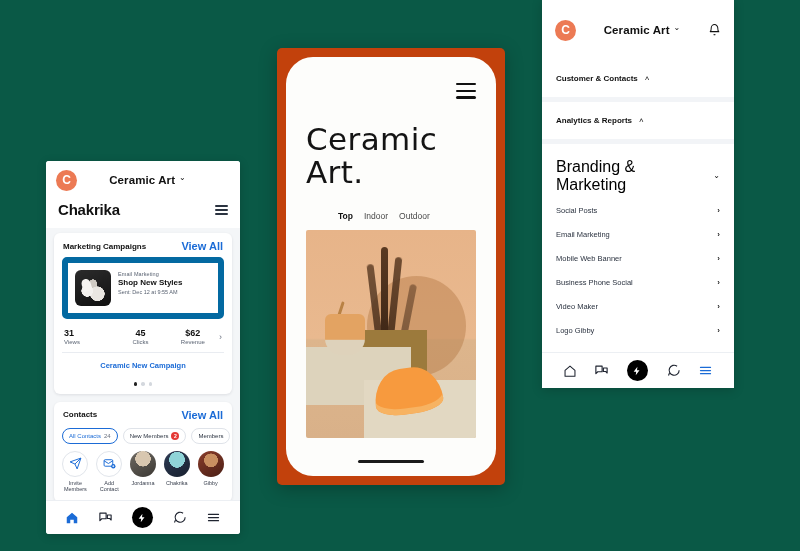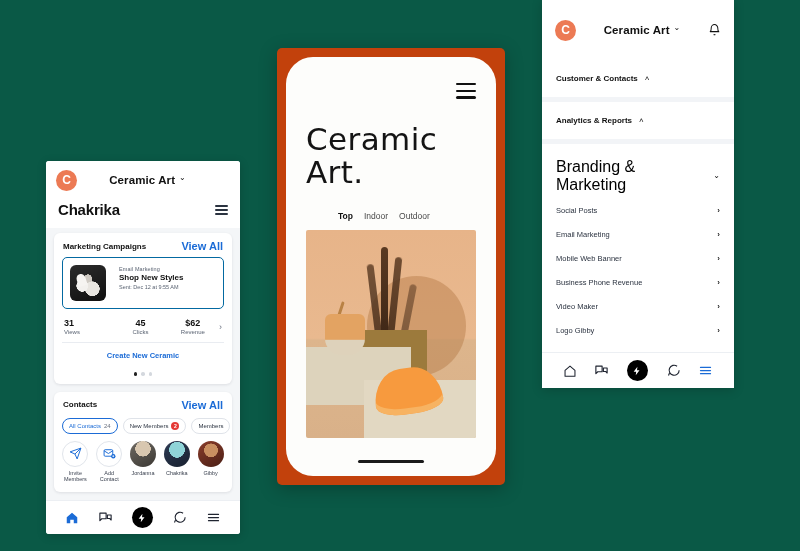--- a/index.html
+++ b/index.html
@@ -58,22 +58,22 @@
     box-shadow: 0 1px 3px rgba(16,24,40,.10);
   }
   .panel-head {
     display: flex; align-items: center; justify-content: space-between;
     padding: 7px 9px 5px 9px;
   }
   .panel-title { font-size: 8px; font-weight: 700; color: #111; }
   .view-all { font-size: 11px; font-weight: 700; color: #1b6bd6; }
 
   .campaign-box {
-    margin: 0 8px; border: 1px solid #0369a1; border-radius: 5px;
-    padding: 7px; display: flex; gap: 13px; align-items: flex-start;
+    margin: 0 8px; border: 6px solid #0369a1; border-radius: 5px;
+    padding: 7px; display: flex; gap: 7px; align-items: flex-start;
   }
   .thumb {
     width: 36px; height: 36px; border-radius: 6px; flex: 0 0 auto;
     background:
       radial-gradient(circle at 34% 58%, #f3f1ee 0 18%, rgba(243,241,238,0) 19%),
       radial-gradient(circle at 62% 66%, #e9e6e1 0 22%, rgba(233,230,225,0) 23%),
       radial-gradient(ellipse at 50% 40%, #cfcac3 0 16%, rgba(207,202,195,0) 17%),
       linear-gradient(160deg,#2b2b2b 0%, #1b1b1b 60%, #101010 100%);
     position: relative; overflow: hidden;
   }
@@ -293,21 +293,21 @@
             <div class="stat-l">Clicks</div>
           </div>
           <div class="stat">
             <div class="stat-v">$62</div>
             <div class="stat-l">Revenue</div>
           </div>
           <div class="chev-right">›</div>
         </div>
 
         <div class="divider"></div>
-        <div class="create-link">Create New Ceramic</div>
+        <div class="create-link">Ceramic New Campaign</div>
         <div class="dots">
           <span class="on"></span>
           <span></span>
           <span></span>
         </div>
       </div>
 
       <div class="panel">
         <div class="panel-head">
           <span class="panel-title">Contacts</span>
@@ -468,21 +468,21 @@
       </div>
       <div class="rp-item">
         <span>Email Marketing</span>
         <span class="ch">›</span>
       </div>
       <div class="rp-item">
         <span>Mobile Web Banner</span>
         <span class="ch">›</span>
       </div>
       <div class="rp-item">
-        <span>Business Phone Revenue</span>
+        <span>Business Phone Social</span>
         <span class="ch">›</span>
       </div>
       <div class="rp-item">
         <span>Video Maker</span>
         <span class="ch">›</span>
       </div>
       <div class="rp-item">
         <span>Logo Gibby</span>
         <span class="ch">›</span>
       </div>

